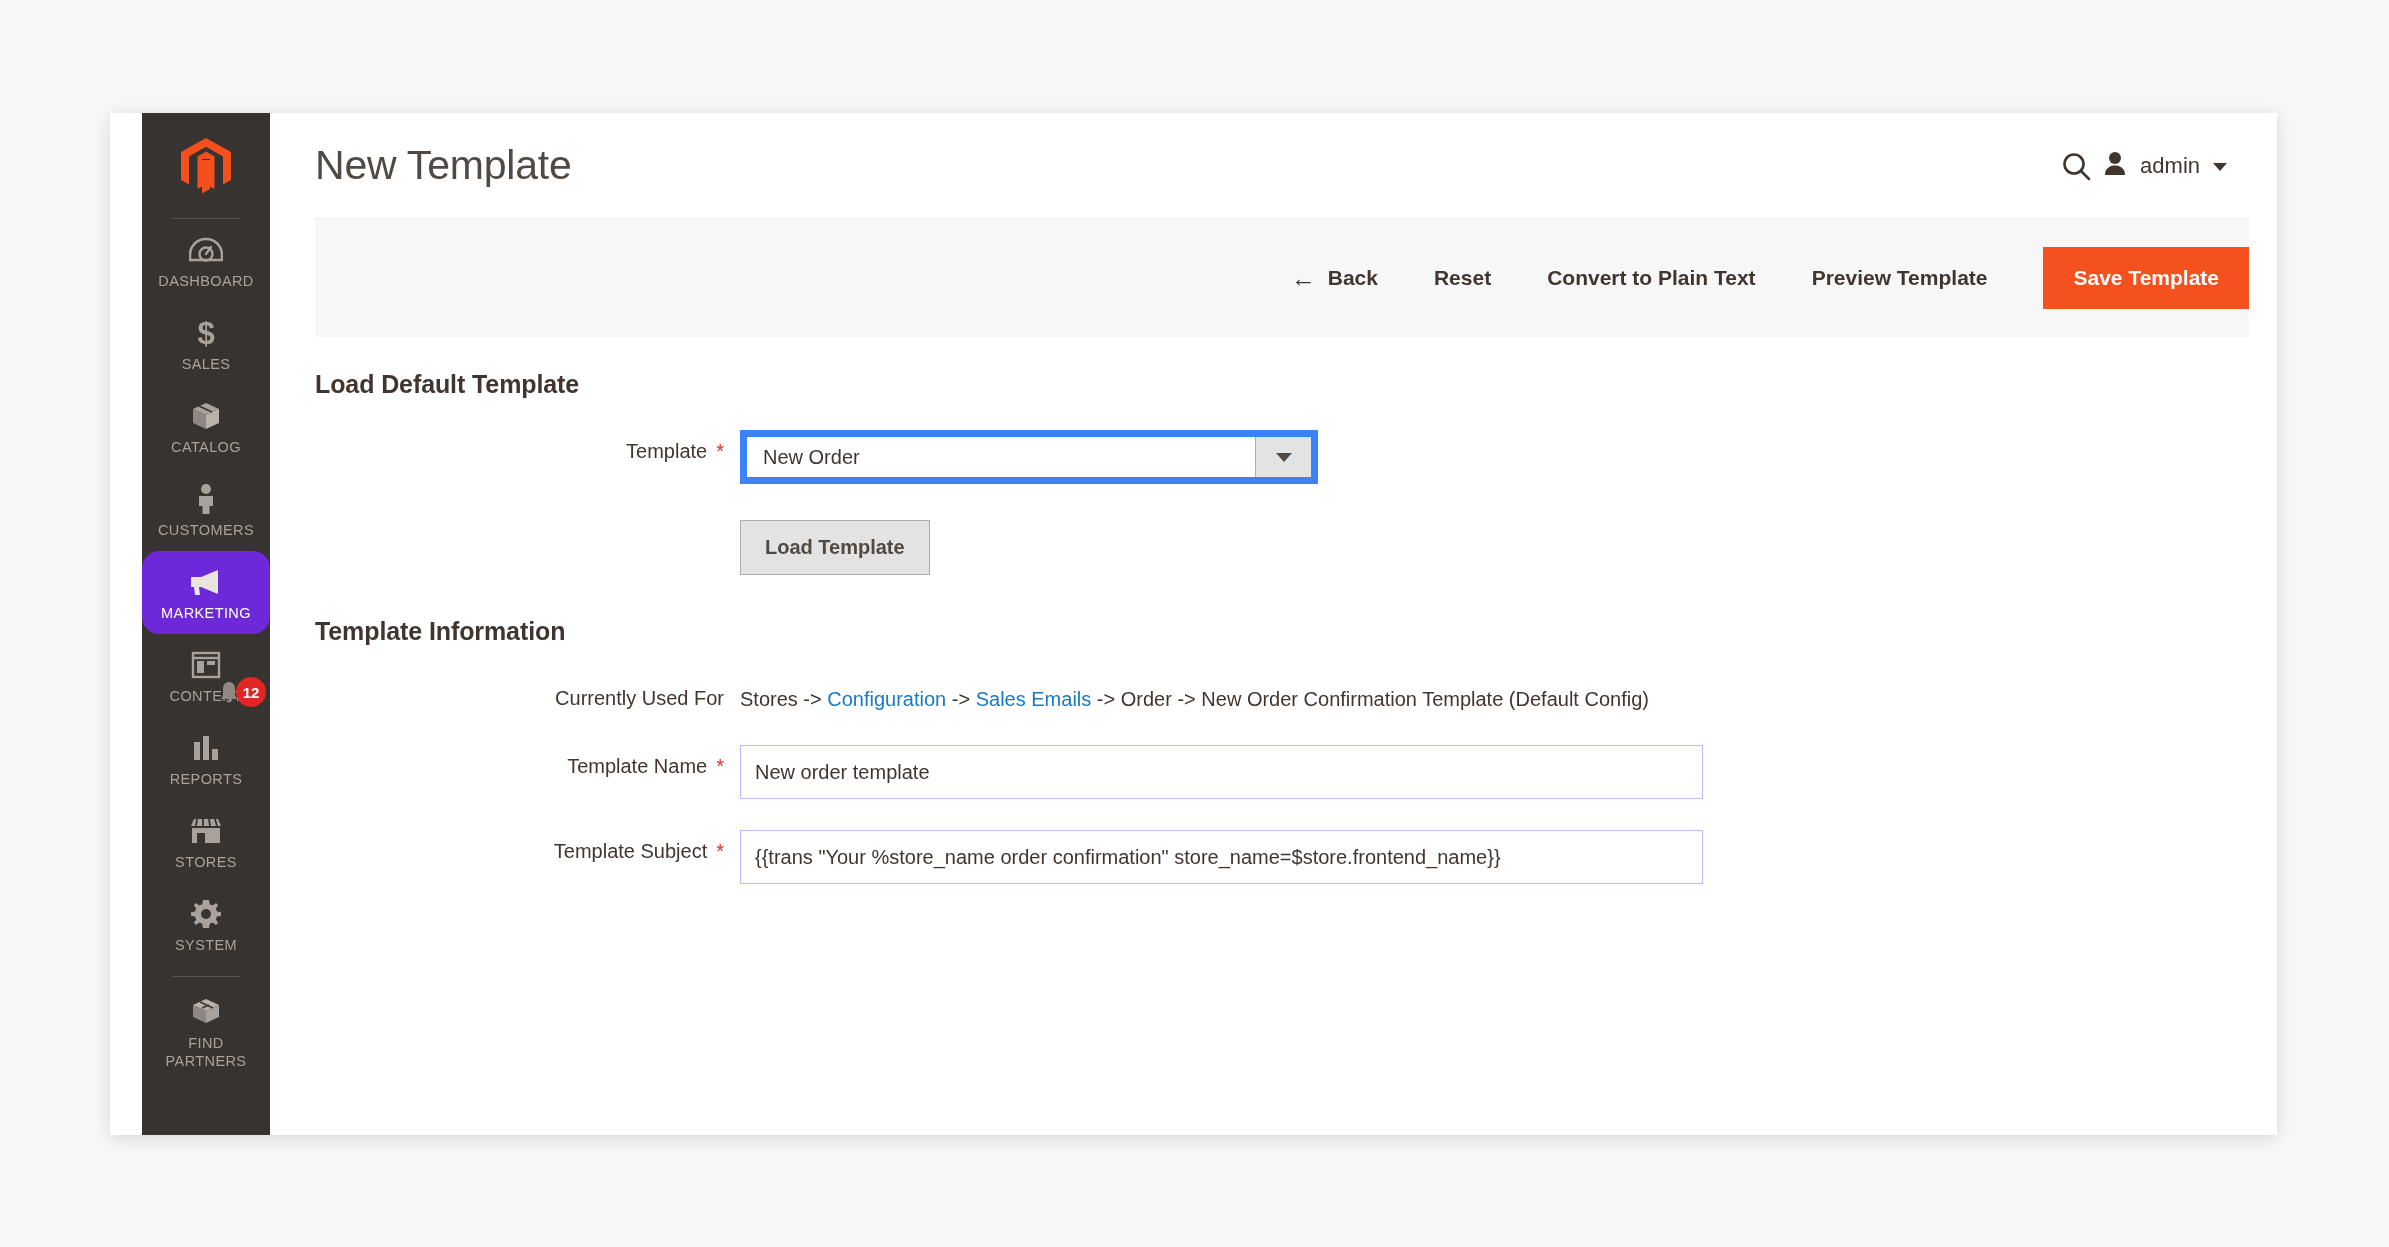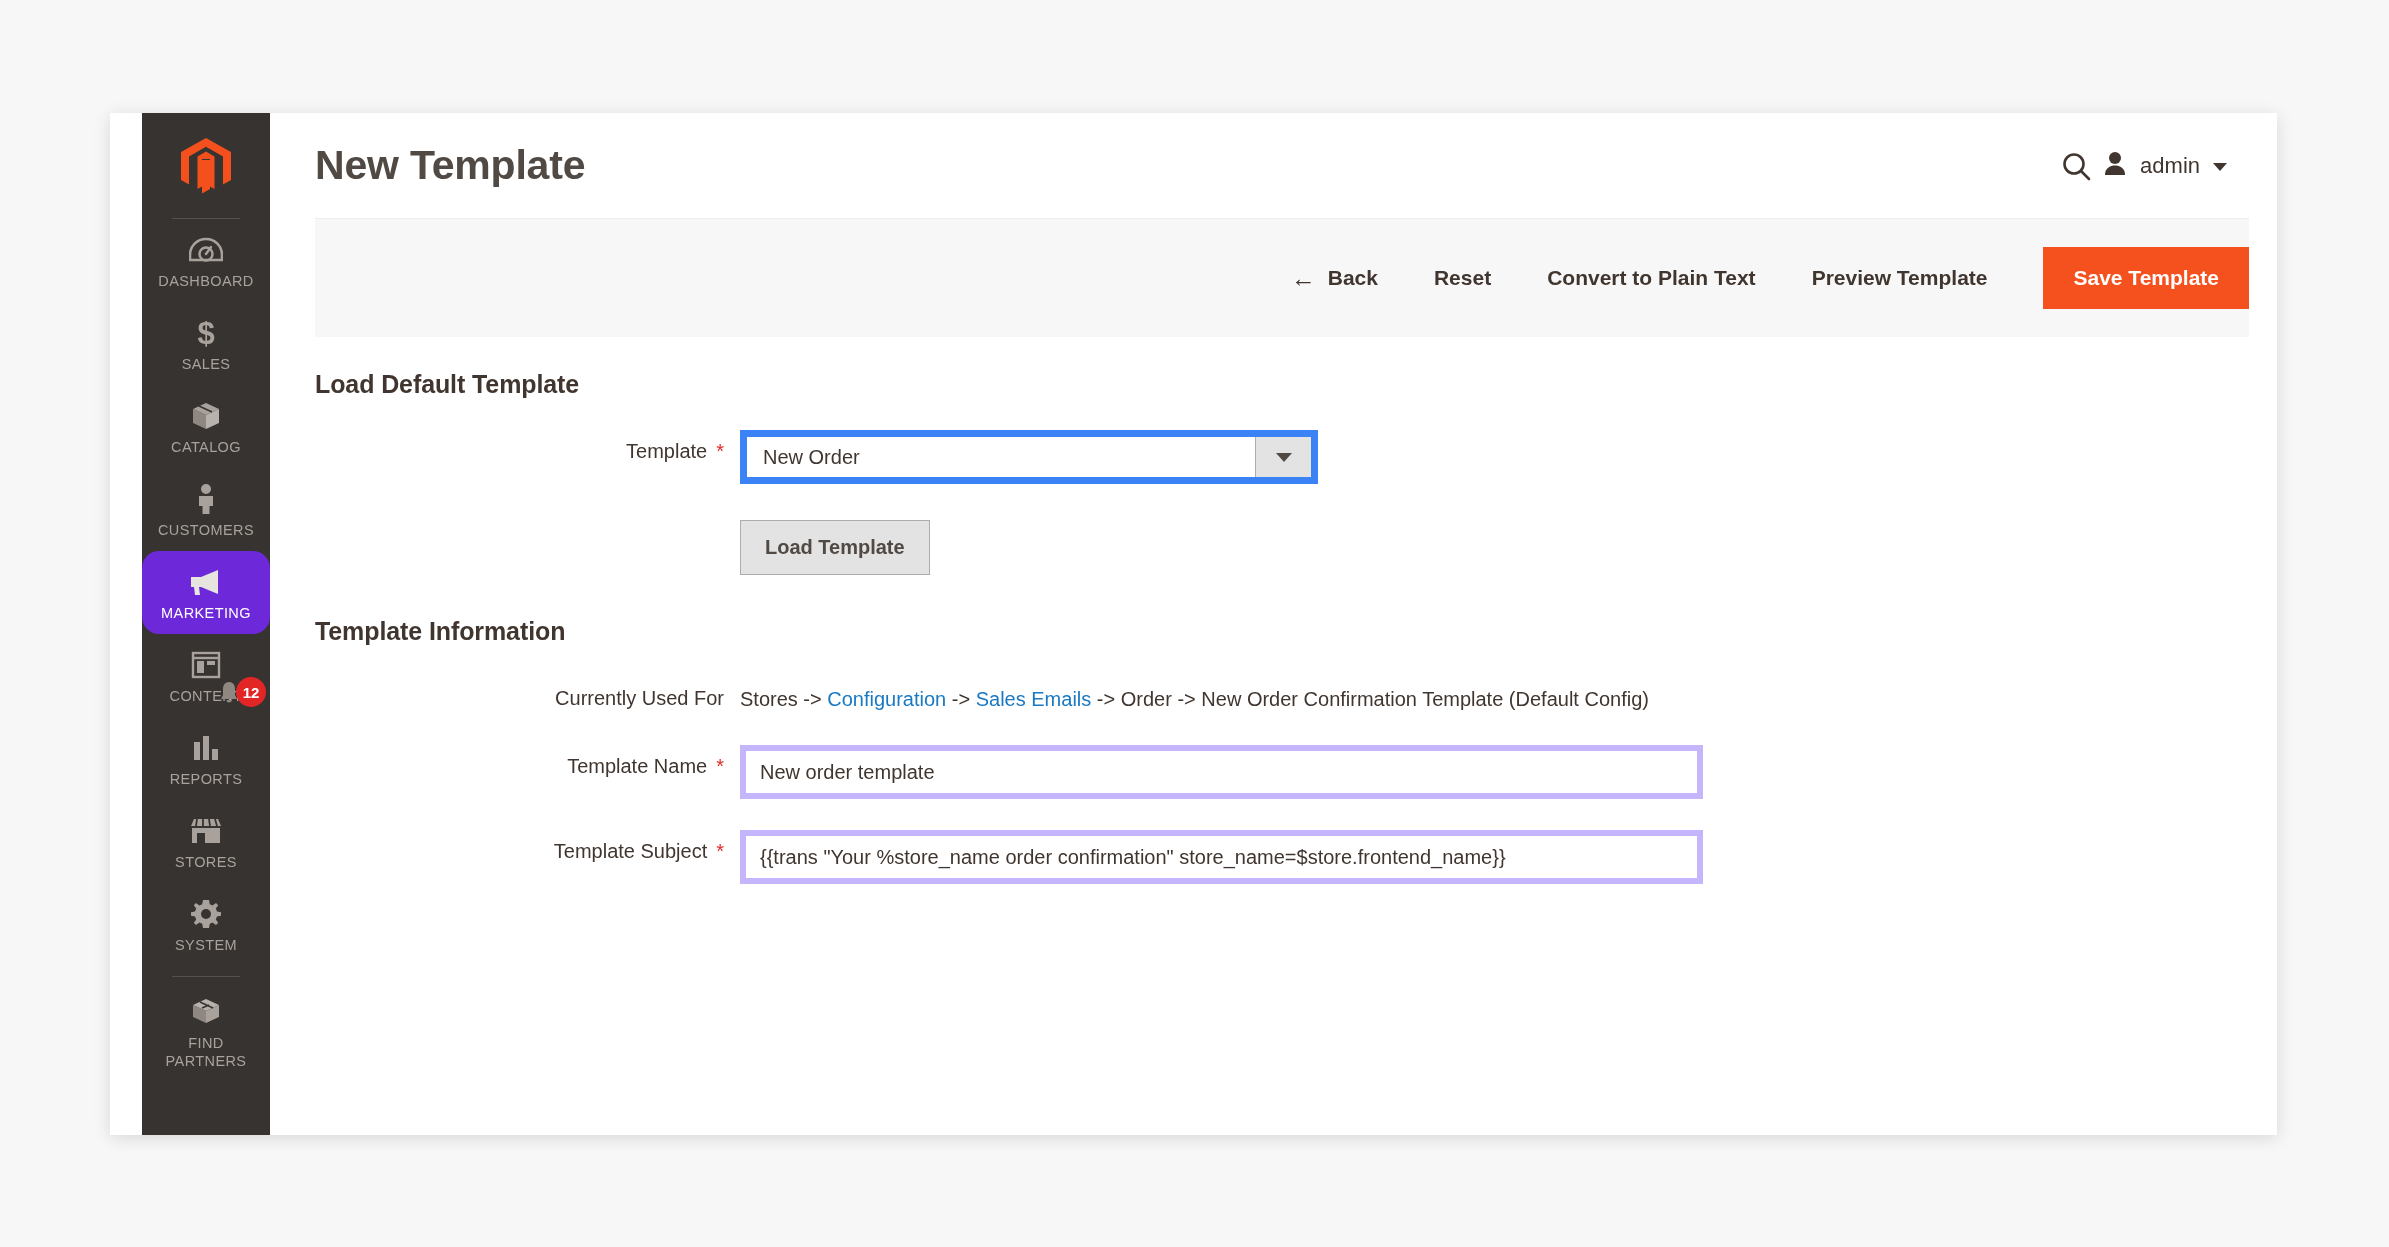--- a/index.html
+++ b/index.html
@@ -117,21 +117,21 @@
 
   .topbar {
     height: 105px;
     display: flex;
     align-items: center;
     padding: 0 50px 0 45px;
   }
   .page-title {
     font-size: 41px;
     color: #514943;
-    font-weight: bold;
+    font-weight: normal;
     letter-spacing: -0.2px;
     font-family: "Liberation Sans", sans-serif;
   }
   .topbar-right {
     margin-left: auto;
     display: flex;
     align-items: center;
     gap: 12px;
   }
   .search-btn, .user-menu { cursor: pointer; display: flex; align-items: center; }
@@ -261,21 +261,21 @@
     color: #41362f;
     line-height: 1.45;
     max-width: 940px;
     padding-top: 8px;
   }
   .used-for-text a { color: #1979c3; text-decoration: none; }
 
   .text-input {
     width: 963px;
     height: 54px;
-    border: 6px solid #c4b5fd;
+    border: 1px solid #c4b5fd;
     background: #ffffff;
     font-family: "Liberation Sans", sans-serif;
     font-size: 20px;
     color: #41362f;
     padding: 0 14px;
   }
 </style>
 </head>
 <body>
 

